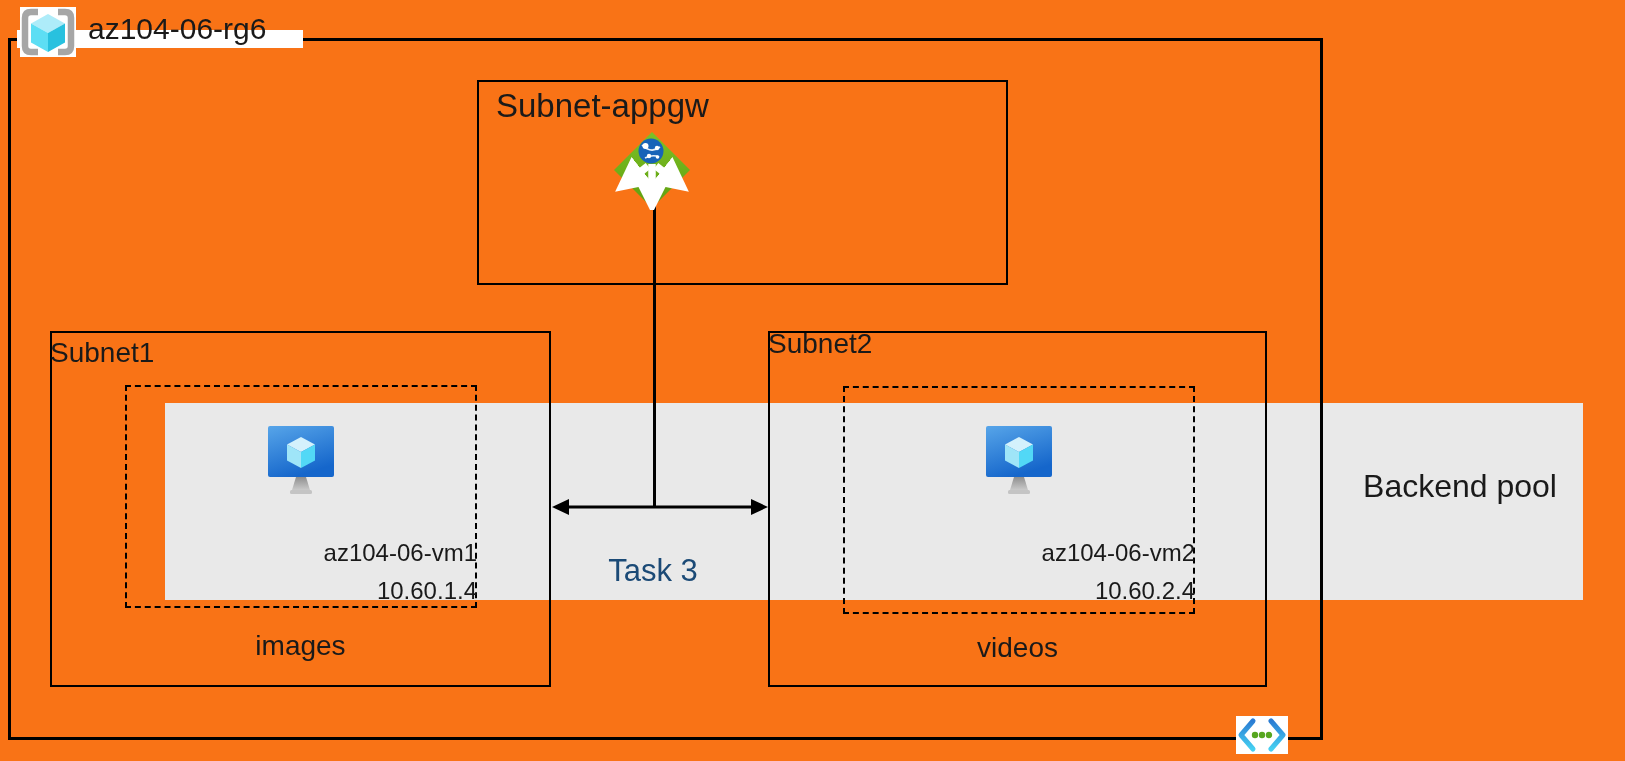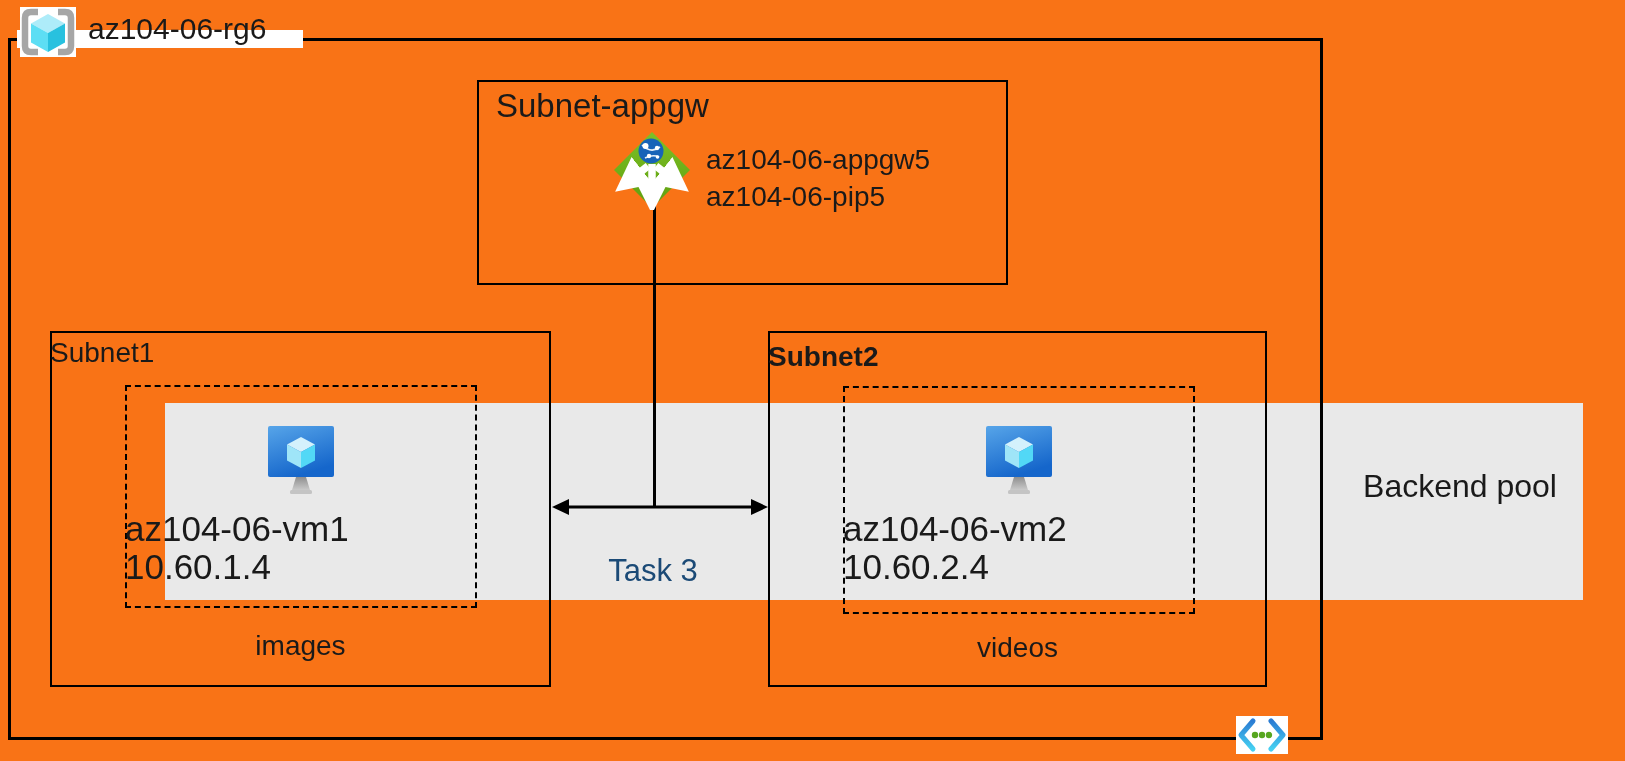--- a/index.html
+++ b/index.html
@@ -31,27 +31,27 @@
   .vline{left:653px;top:206px;width:3px;height:301px;background:#000;z-index:3;}
   .arrow-svg{left:550px;top:494px;z-index:4;}
   .task-label{
     left:563px;top:553px;width:180px;text-align:center;
     font-size:31px;font-weight:normal;color:#1b4a76;z-index:4;white-space:nowrap;
   }
   .subnet1-box{left:50px;top:331px;width:501px;height:356px;}
   .subnet2-box{left:768px;top:331px;width:499px;height:356px;}
   .subnet-title{font-size:28px;text-align:left;z-index:3;}
   .s1-title{left:50px;top:337px;width:501px;}
-  .s2-title{left:768px;top:341px;width:499px;font-weight:bold;}
+  .s2-title{left:768px;top:328px;width:499px;}
   .dashed{border:2px dashed #000;box-sizing:border-box;z-index:2;}
   .dashed1{left:125px;top:385px;width:352px;height:223px;}
   .dashed2{left:843px;top:386px;width:352px;height:228px;}
   .vm-icon1{left:265px;top:422px;z-index:4;}
   .vm-icon2{left:983px;top:422px;z-index:4;}
-  .vm-text{font-size:35px;line-height:38px;text-align:left;z-index:3;}
+  .vm-text{font-size:24px;line-height:38px;text-align:right;z-index:3;margin-top:24px;}
   .vm-text1{left:125px;top:510px;width:352px;}
   .vm-text2{left:843px;top:510px;width:352px;}
   .caption{font-size:28px;text-align:center;z-index:3;}
   .caption1{left:50px;top:630px;width:501px;}
   .caption2{left:768px;top:632px;width:499px;}
   .backend-label{left:1337px;top:468px;width:246px;text-align:center;font-size:32px;z-index:3;white-space:nowrap;}
   .vnet-icon{left:1236px;top:716px;z-index:5;}
 </style>
 </head>
 <body>
@@ -91,24 +91,20 @@
     <line x1="36" y1="36" x2="22" y2="47" stroke="#ffffff" stroke-width="7.5" marker-end="url(#ah)"></line>
     <line x1="44" y1="36" x2="58" y2="47" stroke="#ffffff" stroke-width="7.5" marker-end="url(#ah)"></line>
     <circle cx="39" cy="21" r="12.5" fill="#1763b8"></circle>
     <path d="M30 15 Q39 24 48 17 M33 28 Q41 24 47 27" stroke="#ffffff" stroke-width="1.6" fill="none" opacity="0.9"></path>
     <circle cx="33.5" cy="16" r="3" fill="#ffffff"></circle>
     <circle cx="45" cy="18" r="2.2" fill="#ffffff"></circle>
     <circle cx="37" cy="26" r="2.2" fill="#ffffff"></circle>
     <circle cx="45.5" cy="27" r="1.8" fill="#ffffff"></circle>
   </svg>
 
-  <div class="abs appgw-labels">
-    <div>az104-06-appgw5</div>
-    <div>az104-06-pip5</div>
-  </div>
 
   <div class="abs vline"></div>
   <svg class="abs arrow-svg" width="220" height="26" viewBox="0 0 220 26">
     <line x1="14" y1="13" x2="206" y2="13" stroke="#000000" stroke-width="3"></line>
     <polygon points="2,13 19,5 19,21" fill="#000000"></polygon>
     <polygon points="218,13 201,5 201,21" fill="#000000"></polygon>
   </svg>
   <div class="abs task-label">Task 3</div>
 
   <div class="abs box subnet1-box"></div>

